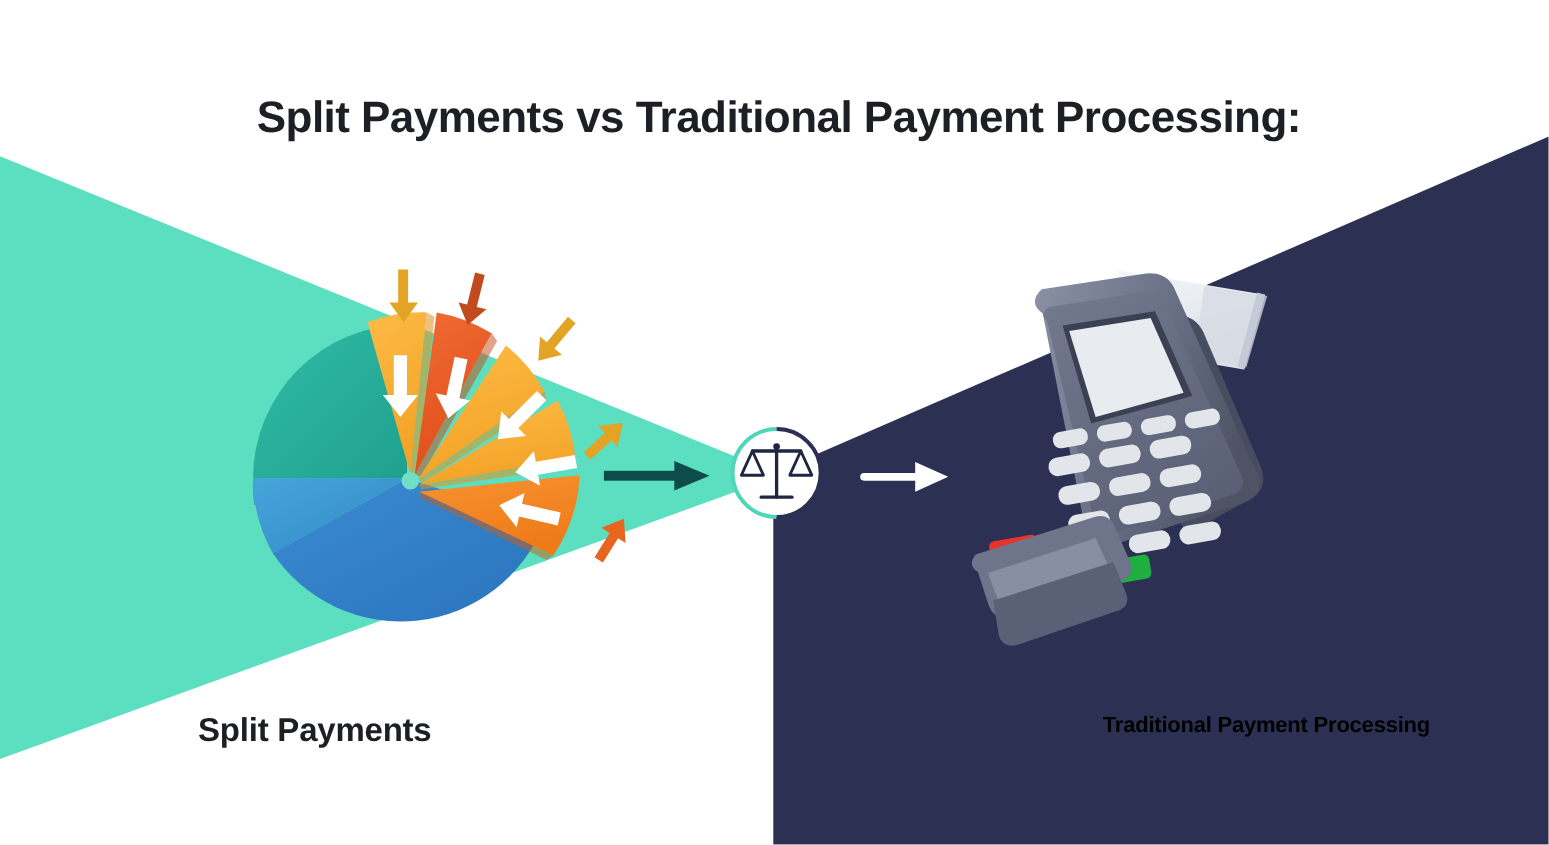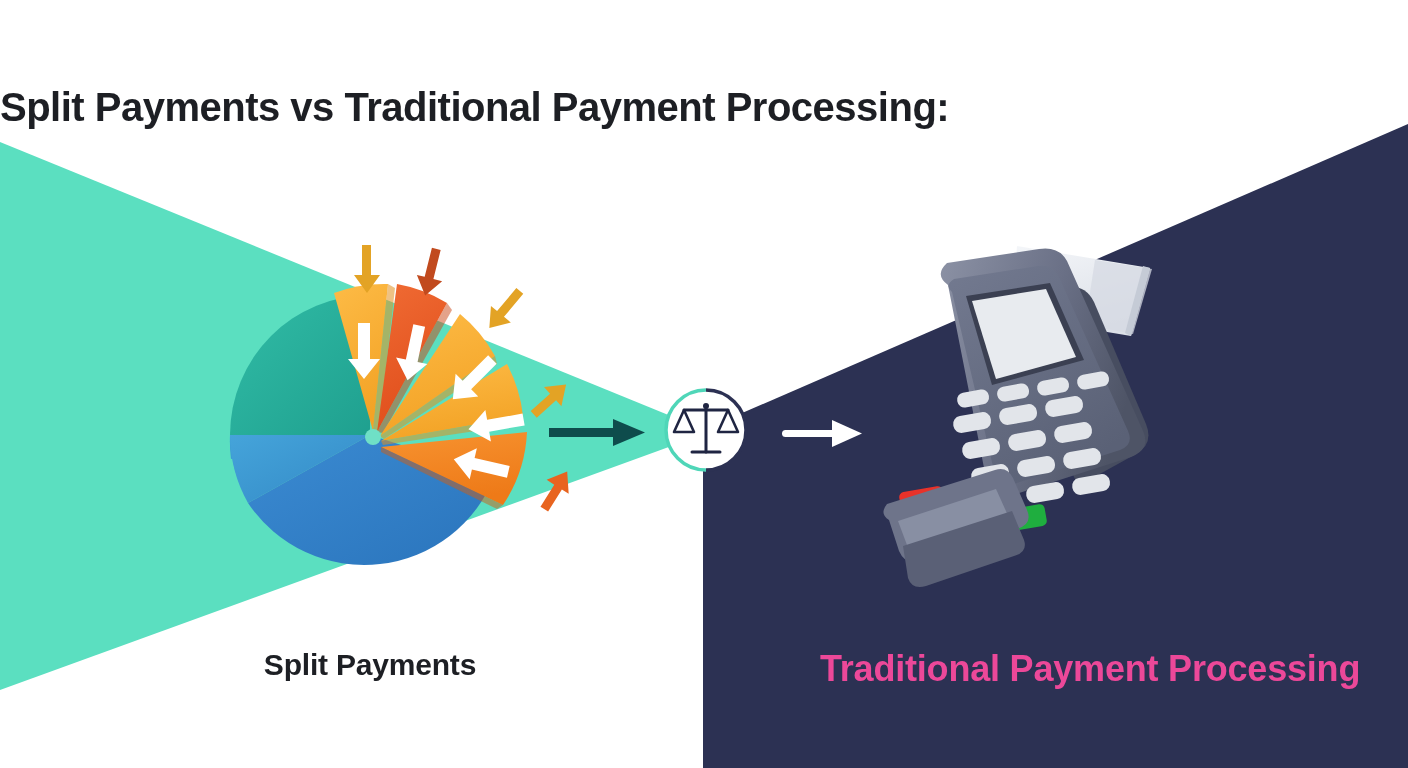--- a/index.html
+++ b/index.html
@@ -18,60 +18,59 @@
   #bg-svg, #art-svg {
     position: absolute;
     left: 0;
     top: 0;
     width: 1408px;
     height: 768px;
     display: block;
   }
   #title-block {
     position: absolute;
-    left: 0;
+    left: 16px;
     top: 78px;
     width: 1384px;
-    text-align: left;
+    text-align: center;
     z-index: 5;
   }
   .title-line {
     display: block;
     font-family: "Liberation Sans", sans-serif;
     font-weight: bold;
     font-size: 40px;
     line-height: 58px;
     letter-spacing: -0.5px;
     color: #1d1f24;
     white-space: nowrap;
   }
   #label-left {
     position: absolute;
     left: 180px;
     top: 648px;
     width: 380px;
-    text-align: center;
     z-index: 6;
     font-weight: bold;
     font-size: 30px;
     letter-spacing: -0.2px;
     color: #1d1f24;
     white-space: nowrap;
   }
   #label-right {
     position: absolute;
     left: 820px;
     top: 648px;
     width: 480px;
     text-align: right;
     z-index: 6;
     font-weight: bold;
-    font-size: 36px;
+    font-size: 20px;
     letter-spacing: -0.2px;
-    color: #ec4899;
+    color: #000000;
     white-space: nowrap;
   }
 </style>
 </head>
 <body>
 
 <div id="stage">
 
   <svg id="bg-svg" viewBox="0 0 1408 768">
     <polygon points="0,142 0,690 710,432" fill="#5BDFC0"></polygon>

